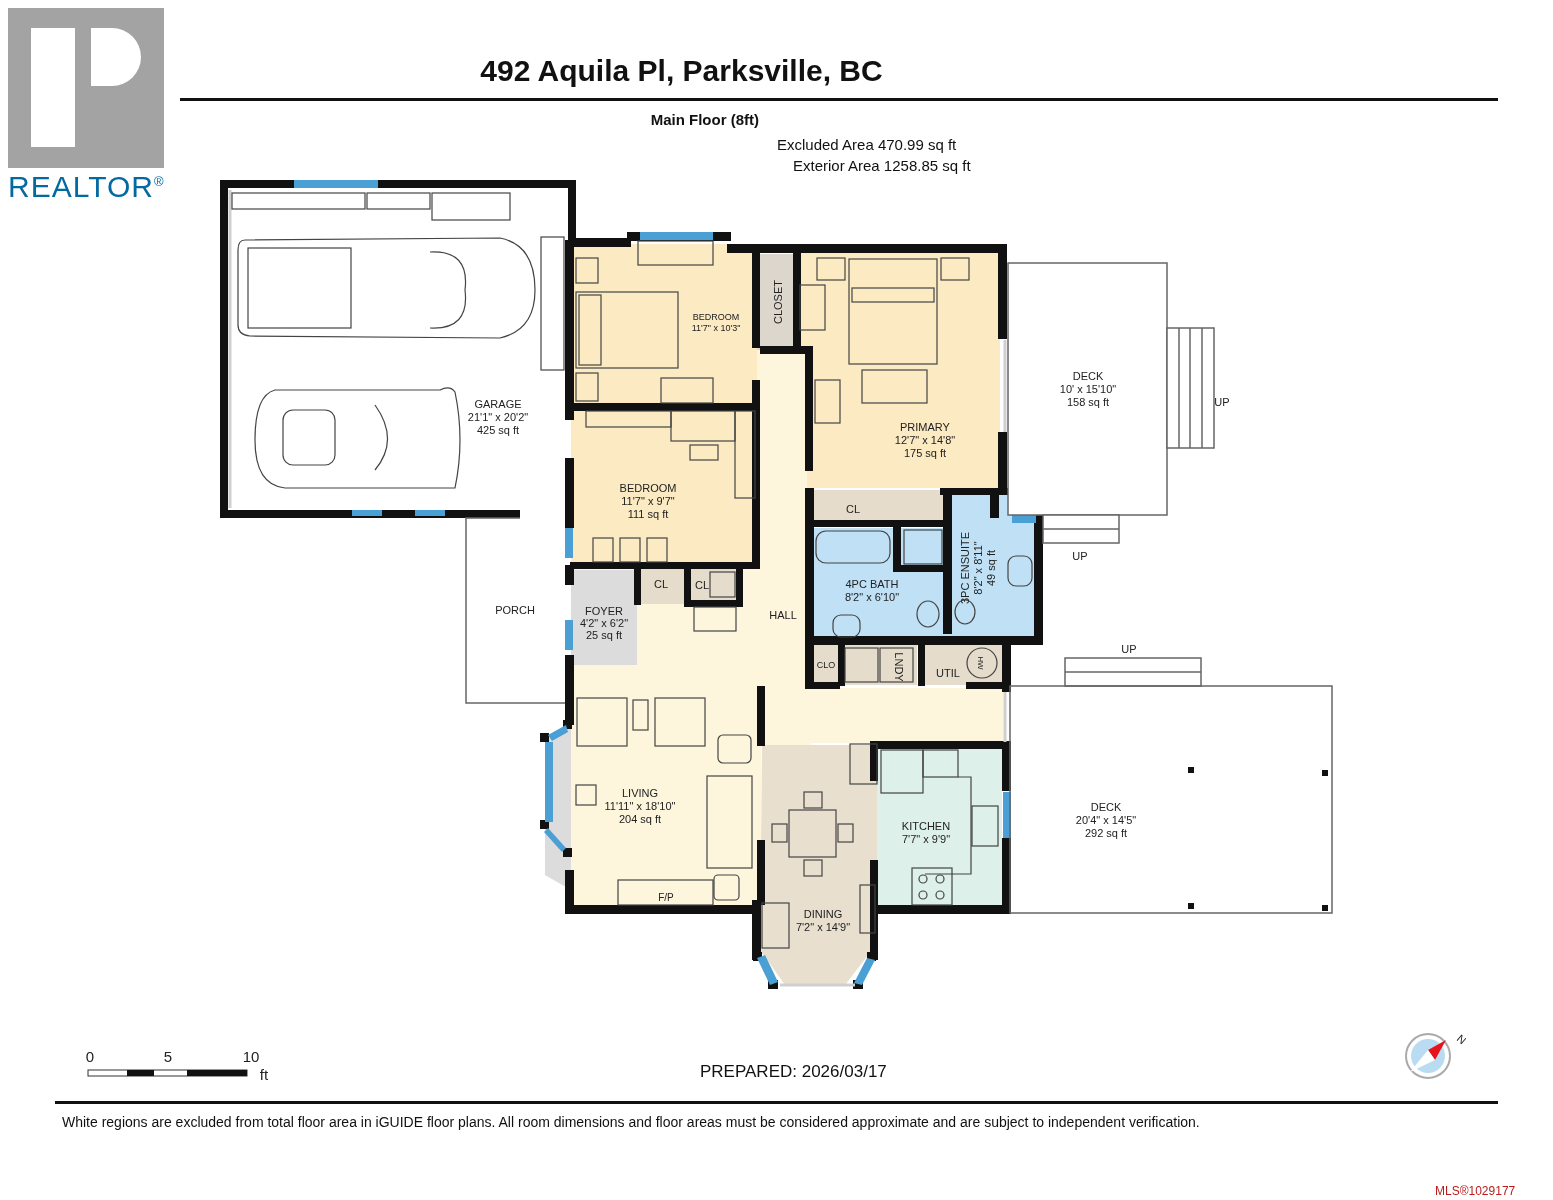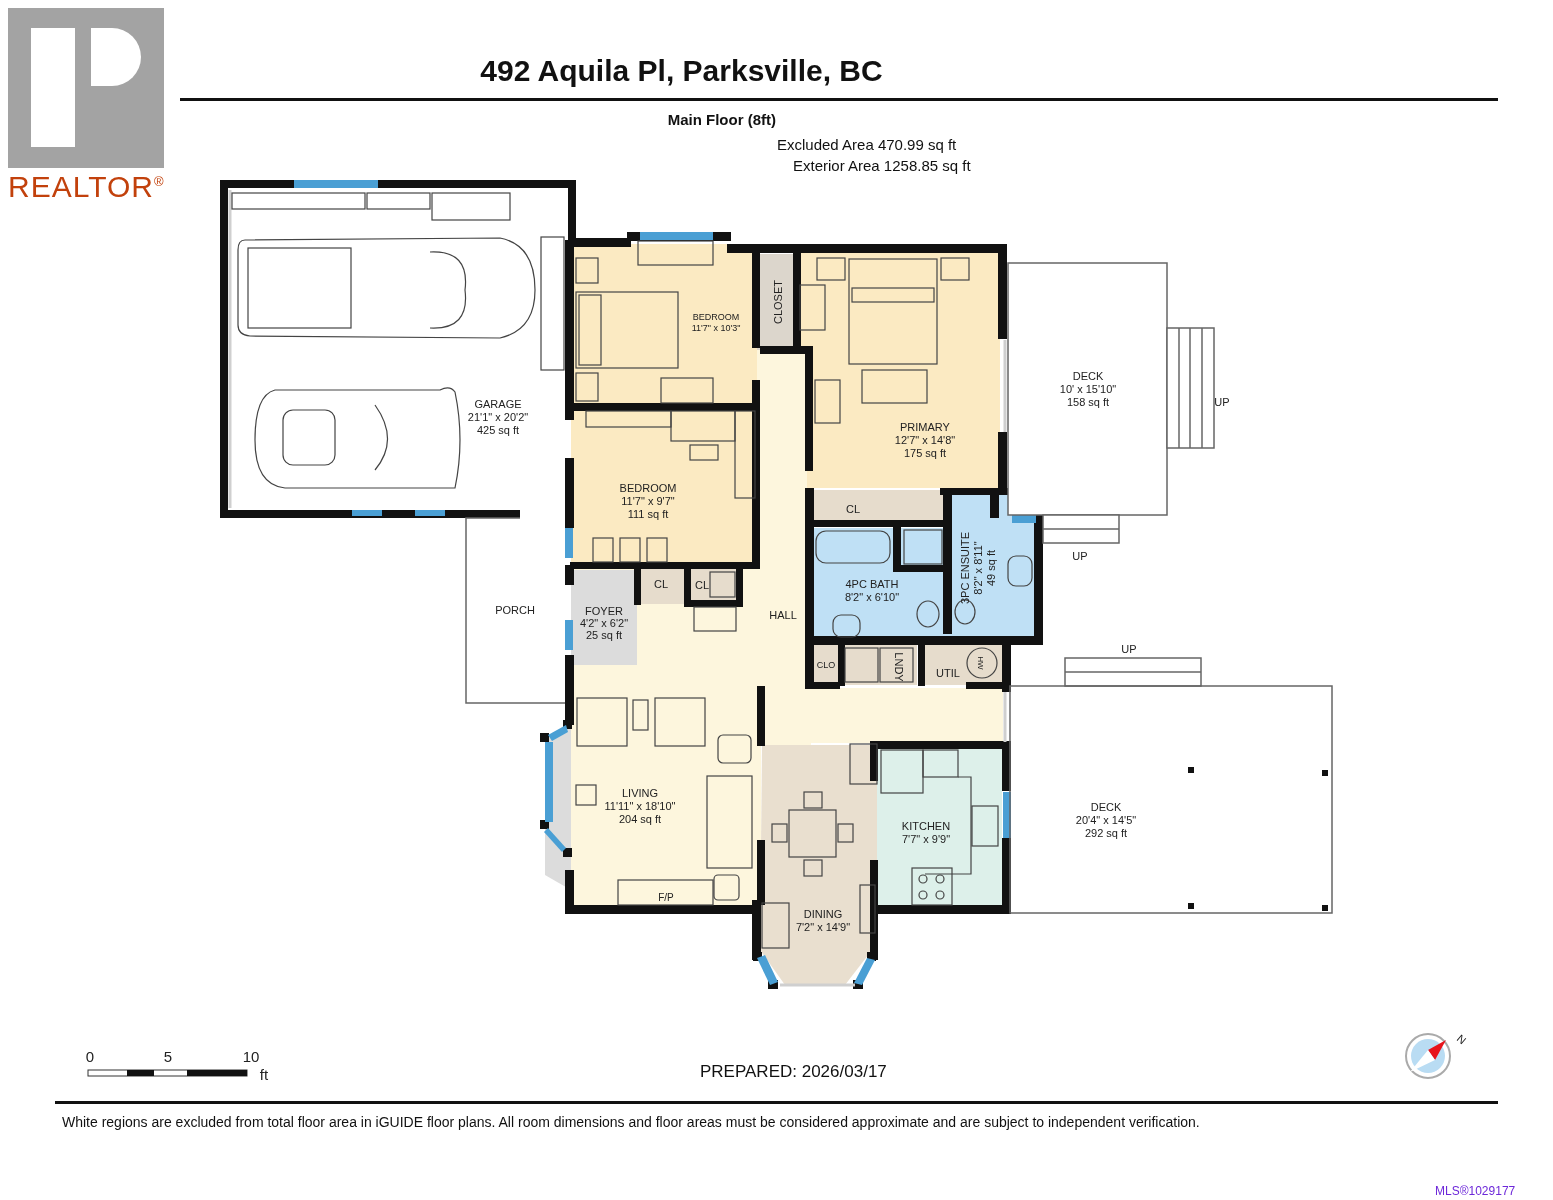--- a/index.html
+++ b/index.html
@@ -1,32 +1,32 @@
 <!DOCTYPE html>
 <html><head>
 <meta charset="utf-8">
 <style>
   html, body { margin: 0; padding: 0; background: #ffffff; }
   body { width: 1553px; height: 1200px; position: relative; overflow: hidden; font-family: "Liberation Sans", sans-serif; color: #111; }
   .abs { position: absolute; }
   #logo { left: 8px; top: 8px; width: 156px; height: 160px; background: #a3a3a3; }
   #logo .r-stem { position: absolute; left: 23px; top: 20px; width: 44px; height: 119px; background: #fff; }
   #logo .r-bowl { position: absolute; left: 83px; top: 20px; width: 50px; height: 58px; background: #fff; border-radius: 0 30px 30px 0; }
-  #logo-text { left: 8px; top: 170px; font-size: 30px; color: #c2410c; letter-spacing: 1px; font-family: "Liberation Sans", sans-serif; }
+  #logo-text { left: 8px; top: 170px; font-size: 30px; color: #0369a1; letter-spacing: 1px; font-family: "Liberation Sans", sans-serif; }
   #logo-text sup { font-size: 13px; }
   #title { left: 0; width: 1363px; top: 54px; text-align: center; font-size: 30px; font-weight: bold; letter-spacing: 0px; }
   .rule { background: #111; height: 3px; }
   #rule-top { left: 180px; top: 98px; width: 1318px; }
   #rule-bottom { left: 55px; top: 1101px; width: 1443px; }
-  #floor-label { left: 580px; width: 196px; top: 111px; text-align: right; font-size: 15px; font-weight: bold; }
+  #floor-label { left: 563px; width: 196px; top: 111px; text-align: right; font-size: 15px; font-weight: bold; }
   #ext-area { left: 793px; top: 111px; font-size: 15px; margin-top: 46px; }
   #exc-area { left: 777px; top: 136px; font-size: 15px; }
   #prepared { left: 700px; top: 1062px; font-size: 17px; }
   #disclaimer { left: 62px; top: 1114px; font-size: 14px; }
-  #mls { left: 1435px; top: 1184px; font-size: 12px; color: #6d28d9; }
+  #mls { left: 1435px; top: 1184px; font-size: 12px; color: #b91c1c; }
   #plan { position: absolute; left: 0; top: 0; }
   .lbl { font-family: "Liberation Sans", sans-serif; fill: #222; text-anchor: middle; }
 </style>
 </head>
 <body>
 
 <div id="logo" class="abs">
   <div class="r-stem"></div>
   <div class="r-bowl"></div>
 </div>

